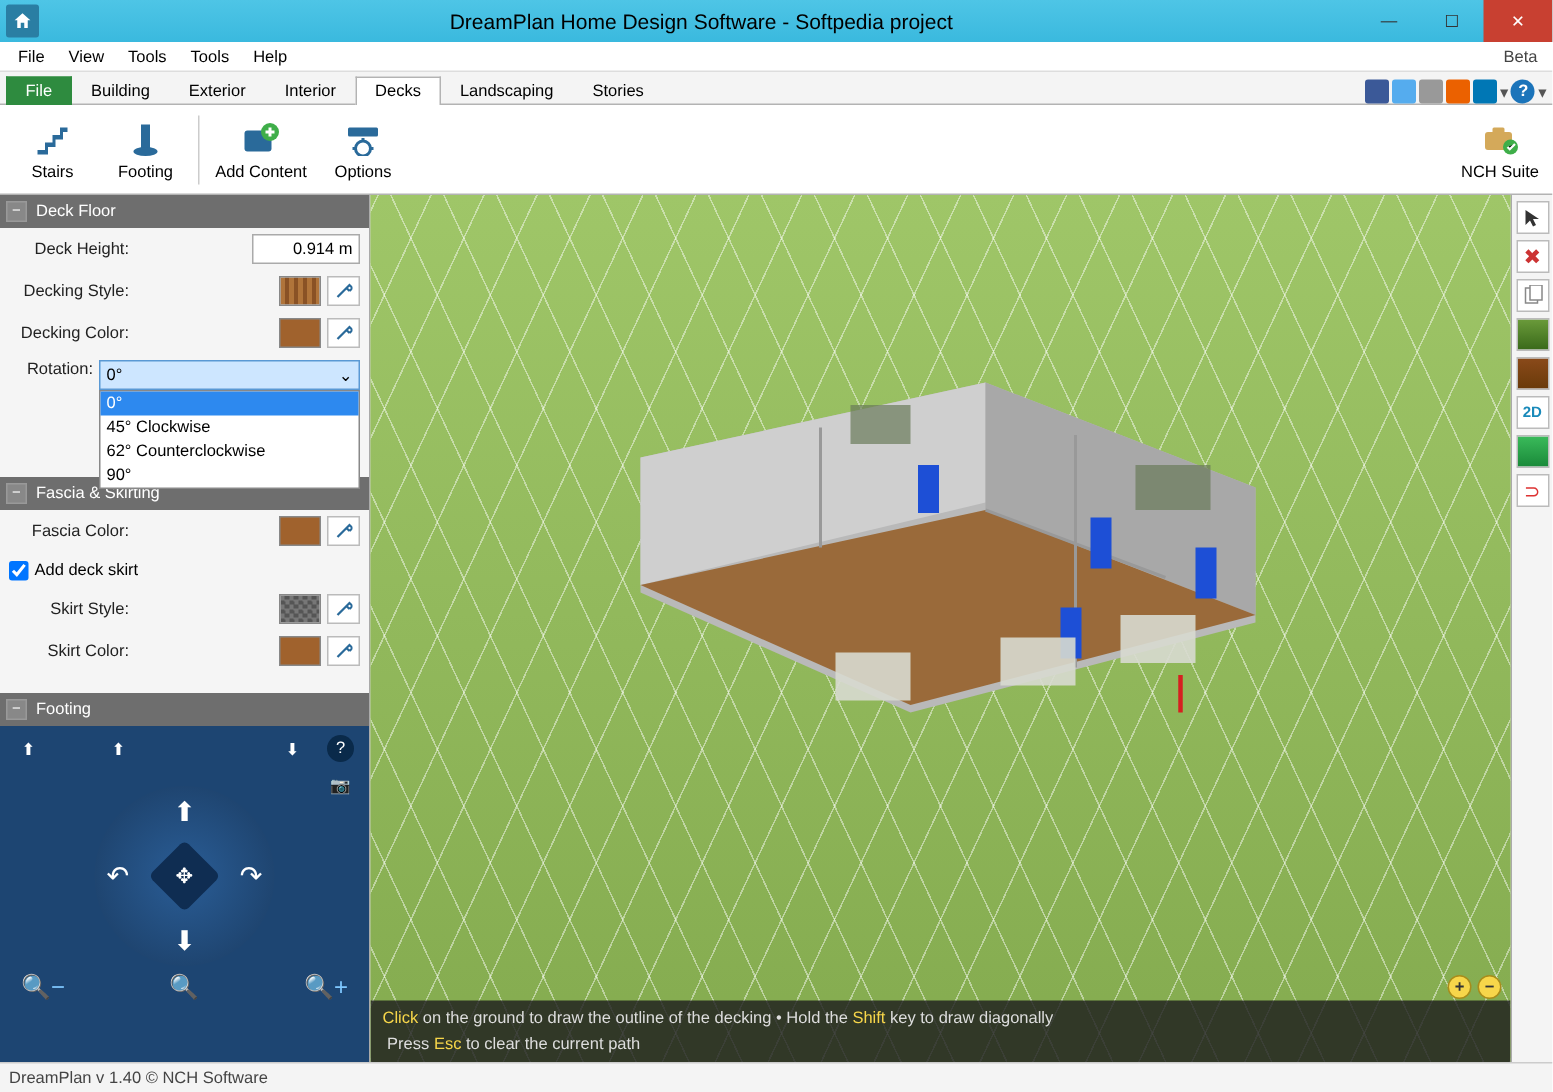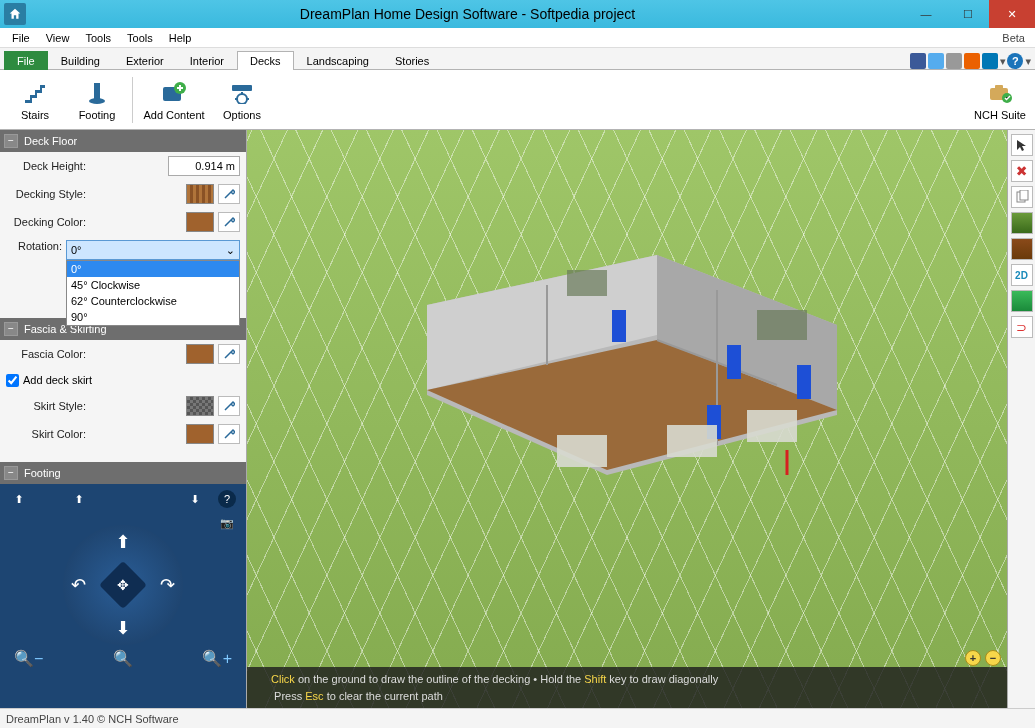--- a/index.html
+++ b/index.html
@@ -42,21 +42,21 @@
 .chk-row{display:flex;align-items:center;height:24px;padding:0 6px;gap:4px;}
 .camera-panel{background:#1d4572;flex:1;display:flex;flex-direction:column;align-items:center;justify-content:center;position:relative;min-height:170px;padding:6px;}
 .nav-disc{width:120px;height:120px;background:radial-gradient(circle,#2a5d96,#1a3b61);border-radius:50%;position:relative;display:flex;align-items:center;justify-content:center;}
 .nav-disc .arrow{position:absolute;color:#fff;font-size:18px;cursor:pointer;}
 .viewport{flex:1;position:relative;background:linear-gradient(#a1c86a,#8cb455);overflow:hidden;}
 .grid-bg{position:absolute;inset:0;background:
  repeating-linear-gradient(65deg,rgba(255,255,255,.45) 0 1px,transparent 1px 32px),
  repeating-linear-gradient(-65deg,rgba(255,255,255,.45) 0 1px,transparent 1px 32px),
  linear-gradient(#9fc668,#84ab4f);}
 .house{position:absolute;left:160px;top:85px;width:500px;height:280px;}
-.hint{position:absolute;left:0;right:0;bottom:0;background:rgba(30,30,30,.82);color:#ddd;padding:4px 24px;line-height:1.5;}
+.hint{position:absolute;left:0;right:0;bottom:0;background:rgba(30,30,30,.82);color:#ddd;padding:4px 8px;line-height:1.5;}
 .hint .y{color:#f7d64a;}
 .toolcol{width:28px;background:#f4f4f4;border-left:1px solid #aaa;display:flex;flex-direction:column;align-items:center;padding-top:4px;gap:4px;}
 .toolcol div{width:22px;height:22px;border:1px solid #bbb;background:#fff;display:flex;align-items:center;justify-content:center;cursor:pointer;font-size:9px;}
 .statusbar{height:20px;background:#f4f4f4;border-top:1px solid #ccc;display:flex;align-items:center;padding:0 6px;color:#444;}
 svg{display:block;}
 .zoom-corner{position:absolute;right:6px;bottom:42px;display:flex;gap:4px;}
 .zoom-corner div{width:16px;height:16px;border-radius:50%;background:#f7d64a;border:1px solid #a88c1a;display:flex;align-items:center;justify-content:center;font-weight:bold;color:#333;cursor:pointer;}
 .cam-corner{position:absolute;display:flex;gap:6px;}
 .cam-corner div{width:18px;height:18px;color:#fff;display:flex;align-items:center;justify-content:center;cursor:pointer;}
 .zoom-bot{display:flex;justify-content:space-between;width:100%;padding:0 8px;margin-top:4px;}

